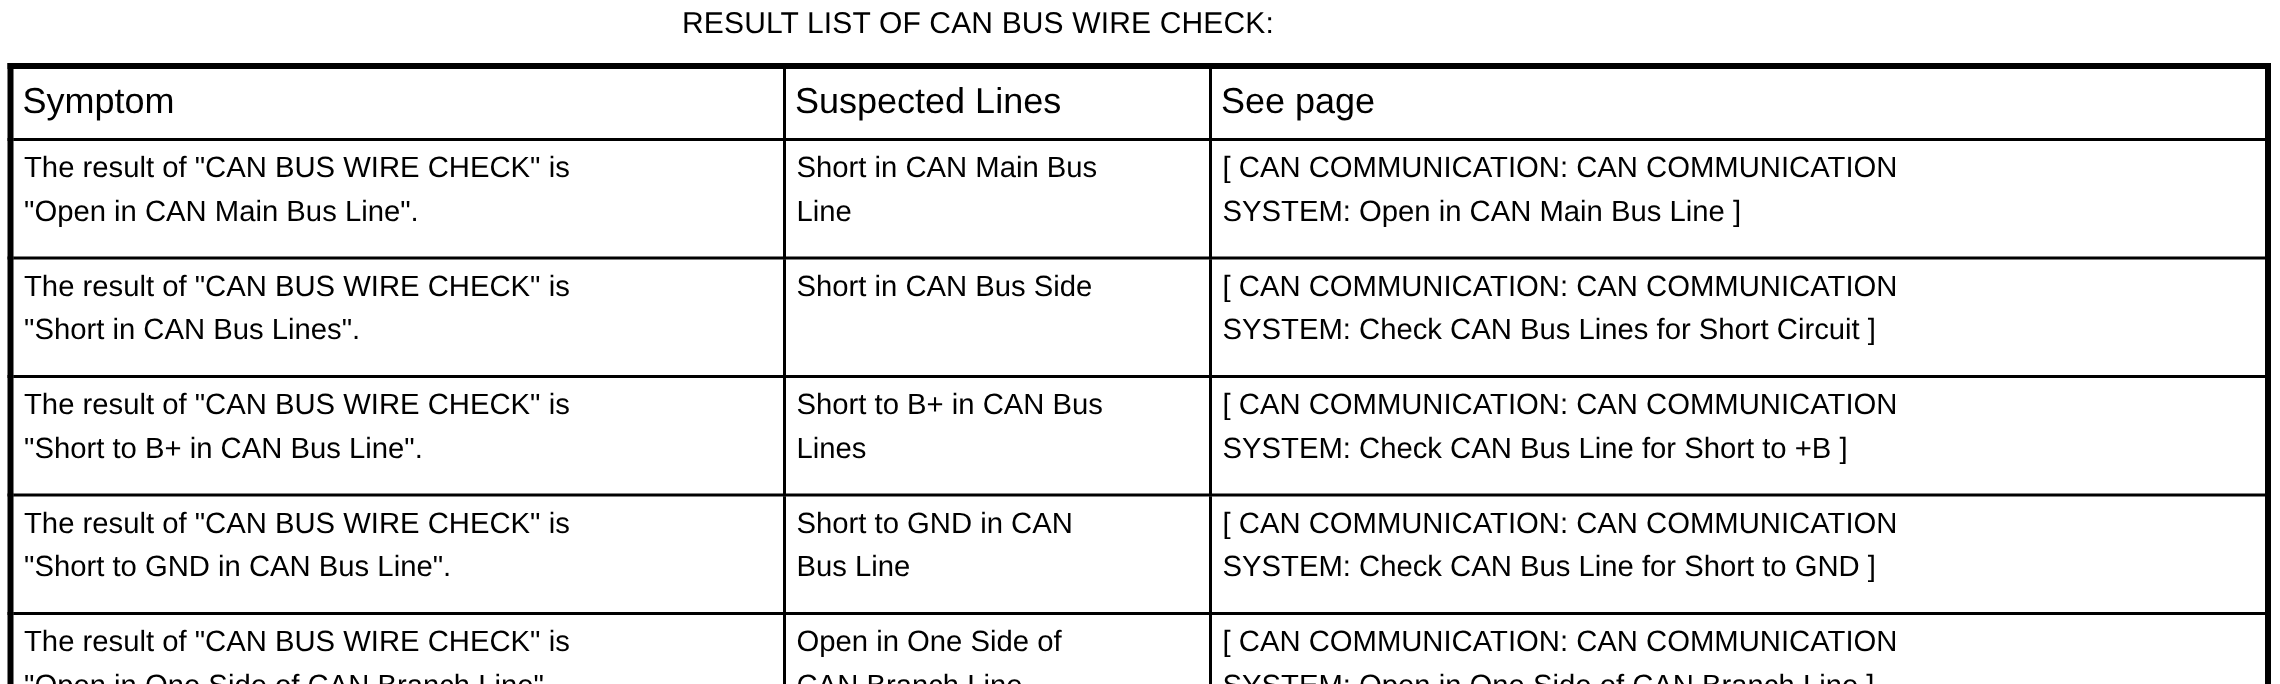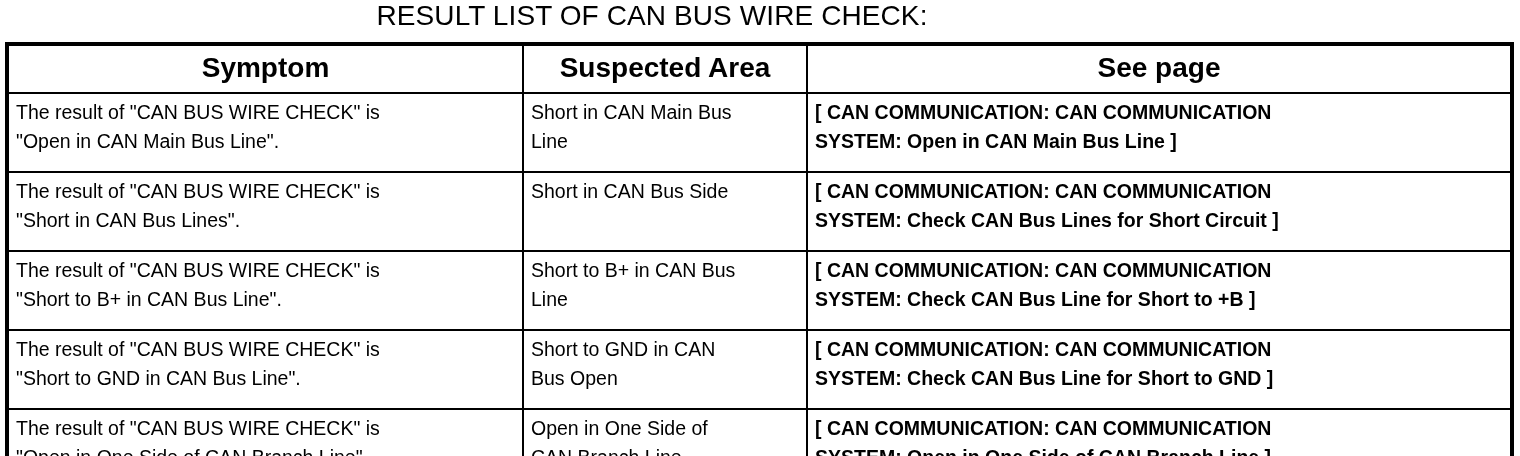--- a/index.html
+++ b/index.html
@@ -18,21 +18,21 @@
     position: relative;
     width: 1520px;
     height: 456px;
   }
   .doc-title {
     position: absolute;
     top: 4px;
     left: 0;
     width: 1304px;
     text-align: center;
-    font-size: 28px;
+    font-size: 20px;
     font-weight: 400;
     letter-spacing: 0.1px;
     line-height: 24px;
     white-space: nowrap;
   }
   .result-table {
     position: absolute;
     top: 42px;
     left: 5px;
     width: 1509px;
@@ -45,38 +45,38 @@
   .result-table col.c-page     { width: 705px; }
 
   .result-table th,
   .result-table td {
     border: 2px solid #000000;
     vertical-align: top;
     padding: 0;
   }
   .result-table thead th {
     height: 40px;
-    text-align: center;
+    text-align: left;
     vertical-align: middle;
-    font-size: 28px;
-    font-weight: bold;
+    font-size: 24px;
+    font-weight: normal;
     padding: 2px 6px 4px 6px;
   }
   .result-table tbody td {
     height: 69px;
     font-size: 19.5px;
     line-height: 29px;
     padding: 4px 7px 4px 7px;
   }
   .cell-symptom,
   .cell-area {
     font-weight: 400;
   }
   .cell-page {
-    font-weight: bold;
+    font-weight: normal;
   }
   .cell-text {
     display: block;
     white-space: pre-line;
   }
 </style>
 </head>
 <body>
 
 <div class="page">
@@ -85,21 +85,21 @@
 
   <table class="result-table">
     <colgroup>
       <col class="c-symptom">
       <col class="c-area">
       <col class="c-page">
     </colgroup>
     <thead>
       <tr>
         <th>Symptom</th>
-        <th>Suspected Area</th>
+        <th>Suspected Lines</th>
         <th>See page</th>
       </tr>
     </thead>
     <tbody>
 
       <tr>
         <td class="cell-symptom">
           <span class="cell-text">The result of "CAN BUS WIRE CHECK" is
 "Open in CAN Main Bus Line".</span>
         </td>
@@ -127,36 +127,36 @@
         </td>
       </tr>
 
       <tr>
         <td class="cell-symptom">
           <span class="cell-text">The result of "CAN BUS WIRE CHECK" is
 "Short to B+ in CAN Bus Line".</span>
         </td>
         <td class="cell-area">
           <span class="cell-text">Short to B+ in CAN Bus
-Line</span>
+Lines</span>
         </td>
         <td class="cell-page">
           <span class="cell-text">[ CAN COMMUNICATION: CAN COMMUNICATION
 SYSTEM: Check CAN Bus Line for Short to +B ]</span>
         </td>
       </tr>
 
       <tr>
         <td class="cell-symptom">
           <span class="cell-text">The result of "CAN BUS WIRE CHECK" is
 "Short to GND in CAN Bus Line".</span>
         </td>
         <td class="cell-area">
           <span class="cell-text">Short to GND in CAN
-Bus Open</span>
+Bus Line</span>
         </td>
         <td class="cell-page">
           <span class="cell-text">[ CAN COMMUNICATION: CAN COMMUNICATION
 SYSTEM: Check CAN Bus Line for Short to GND ]</span>
         </td>
       </tr>
 
       <tr>
         <td class="cell-symptom">
           <span class="cell-text">The result of "CAN BUS WIRE CHECK" is

